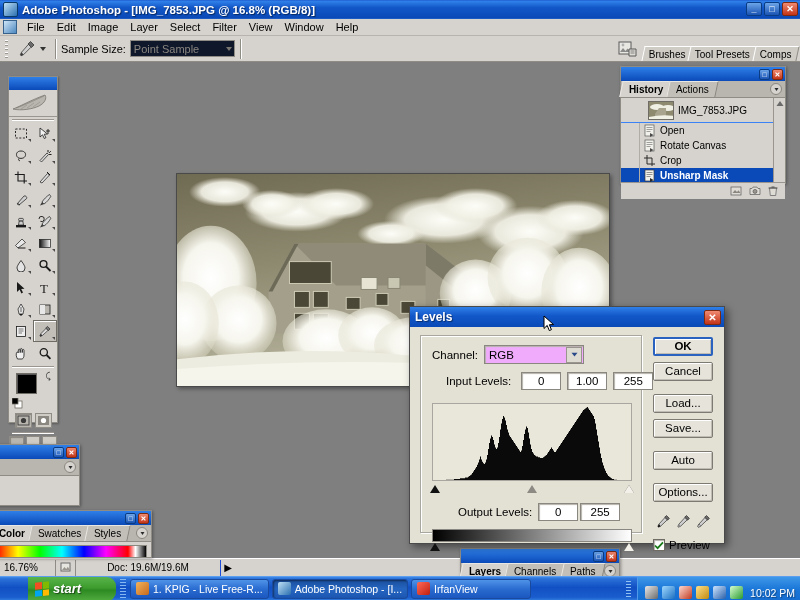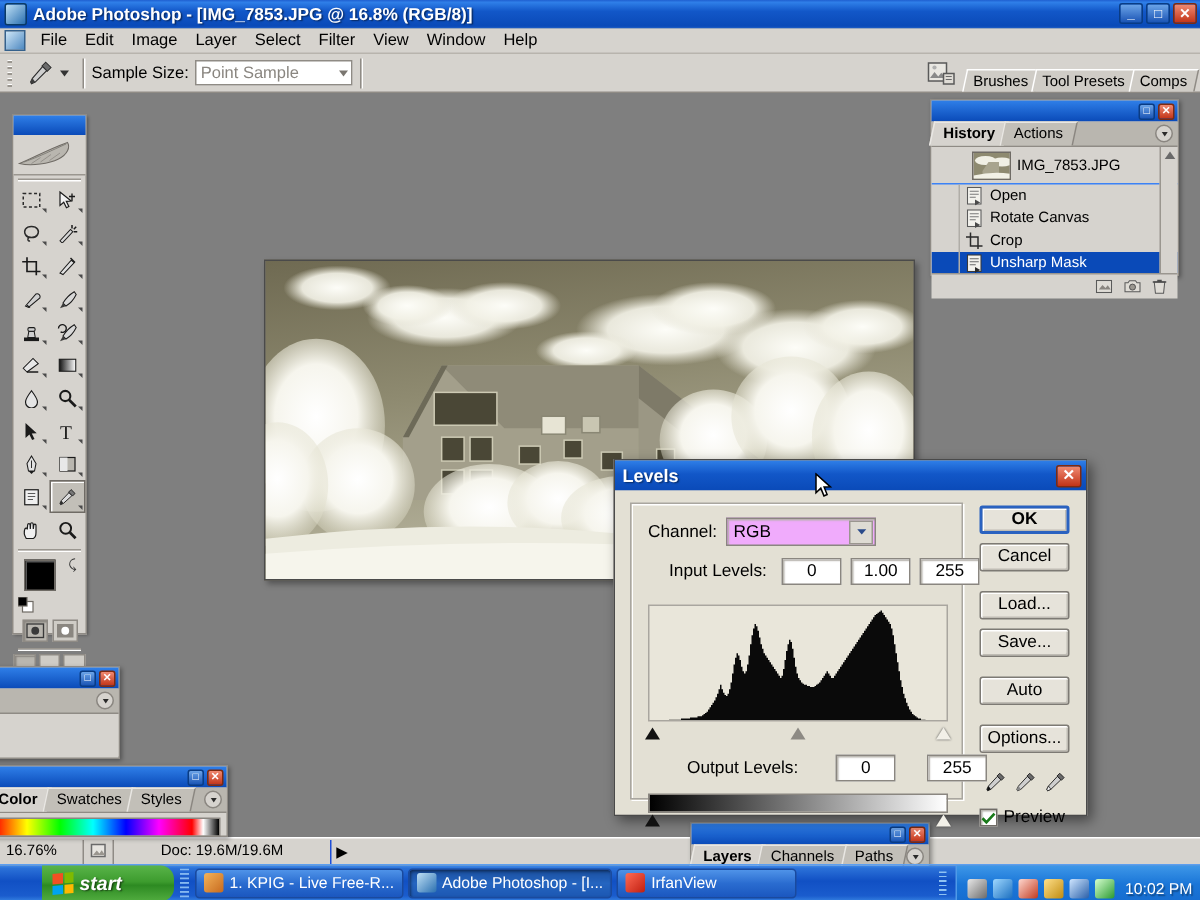--- a/index.html
+++ b/index.html
@@ -54,21 +54,21 @@
   }
   .grip { width: 7px; height: 22px; margin: 0 3px;
     background-image: repeating-linear-gradient(to bottom,#fff 0 1px,#9a968f 1px 2px,transparent 2px 4px);
     background-size: 3px 4px; background-repeat: repeat-y; background-position: 2px 2px; }
   .tool-ico-box { display: flex; align-items: center; padding: 0 4px; }
   .eyedrop-ico { width: 20px; height: 20px; }
   .tiny-tri { width: 0; height: 0; border-left: 3px solid transparent; border-right: 3px solid transparent; border-top: 4px solid #333; margin-left: 3px; }
   .vsep { width: 1px; height: 20px; background: #8f8b85; margin: 0 5px; box-shadow: 1px 0 0 #fff; }
   .opt-label { font-size: 11px; margin-right: 4px; }
   .opt-combo {
-    width: 105px; height: 17px; background: #ffffff; border: 1px solid #8f8b85;
+    width: 105px; height: 17px; background: #0f172a; border: 1px solid #8f8b85;
     display: flex; align-items: center; justify-content: space-between;
     padding: 0 2px 0 3px; color: #8a8680; font-size: 11px;
   }
   .combo-arrow { width: 0; height: 0; border-left: 3px solid transparent; border-right: 3px solid transparent; border-top: 4px solid #7a7670; }
 
   .well-area { position: absolute; right: 0; top: 0; height: 26px; display: flex; align-items: center; }
   .well-ico { width: 22px; height: 20px; position: relative; margin-right: 4px; }
   .well-tabs { display: flex; align-items: flex-end; height: 24px; padding-right: 4px; }
   .well-tab {
     font-size: 10px; padding: 2px 5px 1px 5px; background: #cfccc6;
@@ -166,21 +166,21 @@
   }
 
   
   #history-palette { left: 620px; top: 66px; width: 166px; height: 118px; }
   .hist-body { height: 84px; background: #d6d3ce; position: relative; overflow: hidden; }
   .hist-snap { display: flex; align-items: center; height: 25px; border-bottom: 1px solid #3b82f6; padding-left: 7px; }
   .hist-thumb { width: 26px; height: 19px; border: 1px solid #6f6b65; margin: 0 4px 0 20px; overflow: hidden; }
   .hist-row {
     display: flex; align-items: center; height: 15px; font-size: 10px; padding-left: 1px; color: #000;
   }
-  .hist-row.sel { background: #0a4ab8; color: #fff; font-weight: normal; }
+  .hist-row.sel { background: #0a4ab8; color: #fff; font-weight: bold; }
   .hist-ico { width: 14px; height: 13px; margin: 0 3px 0 21px; flex: none; }
   .hist-gutter { position: absolute; left: 0; top: 25px; width: 19px; bottom: 0; border-right: 1px solid #b0ada7; }
   .hist-scroll { position: absolute; right: 0; top: 0; width: 12px; bottom: 0; background: #d6d3ce; border-left: 1px solid #9a968f; }
   .hist-foot { height: 17px; background: #d6d3ce; border-top: 1px solid #9a968f; display: flex; align-items: center; justify-content: flex-end; gap: 5px; padding-right: 6px; }
 
   
   #nav-palette { left: -44px; top: 444px; width: 124px; height: 62px; }
   .nav-body { height: 28px; background: #d6d3ce; }
 
   
@@ -818,21 +818,21 @@
             <path d="M 0 78 L 0.00 76.50 L 1.00 76.50 L 1.00 76.50 L 2.00 76.50 L 2.00 76.50 L 3.00 76.50 L 3.00 76.50 L 4.00 76.50 L 4.00 76.50 L 5.00 76.50 L 5.00 76.50 L 6.00 76.50 L 6.00 76.50 L 7.00 76.50 L 7.00 76.50 L 8.00 76.50 L 8.00 76.50 L 9.00 76.50 L 9.00 76.50 L 10.00 76.50 L 10.00 76.50 L 11.00 76.50 L 11.00 76.50 L 12.00 76.50 L 12.00 76.50 L 13.00 76.50 L 13.00 75.75 L 14.00 75.75 L 14.00 75.75 L 15.00 75.75 L 15.00 75.75 L 16.00 75.75 L 16.00 75.75 L 17.00 75.75 L 17.00 75.75 L 18.00 75.75 L 18.00 75.75 L 19.00 75.75 L 19.00 75.75 L 20.00 75.75 L 20.00 75.75 L 21.00 75.75 L 21.00 75.00 L 22.00 75.00 L 22.00 75.00 L 23.00 75.00 L 23.00 75.00 L 24.00 75.00 L 24.00 75.00 L 25.00 75.00 L 25.00 75.00 L 26.00 75.00 L 26.00 75.00 L 27.00 75.00 L 27.00 74.25 L 28.00 74.25 L 28.00 74.25 L 29.00 74.25 L 29.00 74.25 L 30.00 74.25 L 30.00 74.25 L 31.00 74.25 L 31.00 74.25 L 32.00 74.25 L 32.00 73.50 L 33.00 73.50 L 33.00 73.50 L 34.00 73.50 L 34.00 73.50 L 35.00 73.50 L 35.00 72.75 L 36.00 72.75 L 36.00 72.00 L 37.00 72.00 L 37.00 71.25 L 38.00 71.25 L 38.00 70.50 L 39.00 70.50 L 39.00 69.00 L 40.00 69.00 L 40.00 67.50 L 41.00 67.50 L 41.00 66.00 L 42.00 66.00 L 42.00 64.50 L 43.00 64.50 L 43.00 63.00 L 44.00 63.00 L 44.00 60.75 L 45.00 60.75 L 45.00 58.50 L 46.00 58.50 L 46.00 55.50 L 47.00 55.50 L 47.00 52.50 L 48.00 52.50 L 48.00 55.50 L 49.00 55.50 L 49.00 57.75 L 50.00 57.75 L 50.00 59.25 L 51.00 59.25 L 51.00 60.00 L 52.00 60.00 L 52.00 58.50 L 53.00 58.50 L 53.00 55.50 L 54.00 55.50 L 54.00 51.00 L 55.00 51.00 L 55.00 45.00 L 56.00 45.00 L 56.00 39.00 L 57.00 39.00 L 57.00 34.50 L 58.00 34.50 L 58.00 31.50 L 59.00 31.50 L 59.00 33.00 L 60.00 33.00 L 60.00 36.00 L 61.00 36.00 L 61.00 40.50 L 62.00 40.50 L 62.00 43.50 L 63.00 43.50 L 63.00 45.00 L 64.00 45.00 L 64.00 43.50 L 65.00 43.50 L 65.00 39.00 L 66.00 39.00 L 66.00 33.00 L 67.00 33.00 L 67.00 25.50 L 68.00 25.50 L 68.00 19.50 L 69.00 19.50 L 69.00 15.00 L 70.00 15.00 L 70.00 12.00 L 71.00 12.00 L 71.00 13.50 L 72.00 13.50 L 72.00 16.50 L 73.00 16.50 L 73.00 21.00 L 74.00 21.00 L 74.00 25.50 L 75.00 25.50 L 75.00 28.50 L 76.00 28.50 L 76.00 31.50 L 77.00 31.50 L 77.00 33.00 L 78.00 33.00 L 78.00 34.50 L 79.00 34.50 L 79.00 36.00 L 80.00 36.00 L 80.00 37.50 L 81.00 37.50 L 81.00 39.00 L 82.00 39.00 L 82.00 40.50 L 83.00 40.50 L 83.00 42.00 L 84.00 42.00 L 84.00 43.50 L 85.00 43.50 L 85.00 45.00 L 86.00 45.00 L 86.00 46.50 L 87.00 46.50 L 87.00 48.00 L 88.00 48.00 L 88.00 46.50 L 89.00 46.50 L 89.00 42.00 L 90.00 42.00 L 90.00 36.00 L 91.00 36.00 L 91.00 30.00 L 92.00 30.00 L 92.00 25.50 L 93.00 25.50 L 93.00 22.50 L 94.00 22.50 L 94.00 24.00 L 95.00 24.00 L 95.00 28.50 L 96.00 28.50 L 96.00 34.50 L 97.00 34.50 L 97.00 40.50 L 98.00 40.50 L 98.00 45.00 L 99.00 45.00 L 99.00 48.00 L 100.00 48.00 L 100.00 49.50 L 101.00 49.50 L 101.00 51.00 L 102.00 51.00 L 102.00 51.75 L 103.00 51.75 L 103.00 52.50 L 104.00 52.50 L 104.00 52.50 L 105.00 52.50 L 105.00 53.25 L 106.00 53.25 L 106.00 53.25 L 107.00 53.25 L 107.00 54.00 L 108.00 54.00 L 108.00 54.00 L 109.00 54.00 L 109.00 54.00 L 110.00 54.00 L 110.00 53.25 L 111.00 53.25 L 111.00 52.50 L 112.00 52.50 L 112.00 51.75 L 113.00 51.75 L 113.00 51.00 L 114.00 51.00 L 114.00 49.50 L 115.00 49.50 L 115.00 48.00 L 116.00 48.00 L 116.00 46.50 L 117.00 46.50 L 117.00 45.00 L 118.00 45.00 L 118.00 43.50 L 119.00 43.50 L 119.00 45.00 L 120.00 45.00 L 120.00 46.50 L 121.00 46.50 L 121.00 48.00 L 122.00 48.00 L 122.00 48.00 L 123.00 48.00 L 123.00 46.50 L 124.00 46.50 L 124.00 45.00 L 125.00 45.00 L 125.00 43.50 L 126.00 43.50 L 126.00 42.00 L 127.00 42.00 L 127.00 40.50 L 128.00 40.50 L 128.00 39.00 L 129.00 39.00 L 129.00 37.50 L 130.00 37.50 L 130.00 36.00 L 131.00 36.00 L 131.00 34.50 L 132.00 34.50 L 132.00 33.00 L 133.00 33.00 L 133.00 31.50 L 134.00 31.50 L 134.00 30.00 L 135.00 30.00 L 135.00 28.50 L 136.00 28.50 L 136.00 27.00 L 137.00 27.00 L 137.00 25.50 L 138.00 25.50 L 138.00 24.00 L 139.00 24.00 L 139.00 22.50 L 140.00 22.50 L 140.00 21.00 L 141.00 21.00 L 141.00 19.50 L 142.00 19.50 L 142.00 18.00 L 143.00 18.00 L 143.00 16.50 L 144.00 16.50 L 144.00 15.00 L 145.00 15.00 L 145.00 13.50 L 146.00 13.50 L 146.00 12.00 L 147.00 12.00 L 147.00 10.50 L 148.00 10.50 L 148.00 9.00 L 149.00 9.00 L 149.00 7.50 L 150.00 7.50 L 150.00 6.00 L 151.00 6.00 L 151.00 5.25 L 152.00 5.25 L 152.00 4.50 L 153.00 4.50 L 153.00 3.75 L 154.00 3.75 L 154.00 3.00 L 155.00 3.00 L 155.00 4.50 L 156.00 4.50 L 156.00 6.00 L 157.00 6.00 L 157.00 7.50 L 158.00 7.50 L 158.00 9.00 L 159.00 9.00 L 159.00 10.50 L 160.00 10.50 L 160.00 12.00 L 161.00 12.00 L 161.00 15.00 L 162.00 15.00 L 162.00 19.50 L 163.00 19.50 L 163.00 25.50 L 164.00 25.50 L 164.00 31.50 L 165.00 31.50 L 165.00 37.50 L 166.00 37.50 L 166.00 43.50 L 167.00 43.50 L 167.00 49.50 L 168.00 49.50 L 168.00 54.00 L 169.00 54.00 L 169.00 58.50 L 170.00 58.50 L 170.00 61.50 L 171.00 61.50 L 171.00 64.50 L 172.00 64.50 L 172.00 66.75 L 173.00 66.75 L 173.00 69.00 L 174.00 69.00 L 174.00 70.50 L 175.00 70.50 L 175.00 72.00 L 176.00 72.00 L 176.00 72.75 L 177.00 72.75 L 177.00 73.50 L 178.00 73.50 L 178.00 74.25 L 179.00 74.25 L 179.00 75.00 L 180.00 75.00 L 180.00 75.00 L 181.00 75.00 L 181.00 75.75 L 182.00 75.75 L 182.00 75.75 L 183.00 75.75 L 183.00 75.75 L 184.00 75.75 L 184.00 76.50 L 185.00 76.50 L 185.00 76.50 L 186.00 76.50 L 186.00 76.50 L 187.00 76.50 L 187.00 76.50 L 188.00 76.50 L 188.00 76.50 L 189.00 76.50 L 189.00 76.50 L 190.00 76.50 L 190.00 76.50 L 191.00 76.50 L 191.00 76.50 L 192.00 76.50 L 192.00 76.50 L 193.00 76.50 L 193.00 76.50 L 194.00 76.50 L 194.00 76.50 L 195.00 76.50 L 195.00 76.50 L 196.00 76.50 L 196.00 76.50 L 197.00 76.50 L 197.00 76.50 L 198.00 76.50 L 198.00 76.50 L 199.00 76.50 L 199.00 76.50 L 200.00 76.50 L 200 78 Z" fill="#0a0a0a"></path>
           </svg>
       </div>
 
       <div class="in-slider">
         <div class="handle-black" style="left:0px; top:2px;"></div>
         <div class="handle-gray" style="left:97px; top:2px;"></div>
         <div class="handle-white" style="left:194px; top:2px;"></div>
       </div>
 
-      <div class="row" style="position:absolute; left:48px; top:176px; gap:21px;">
+      <div class="row" style="position:absolute; left:48px; top:176px; gap:2px;">
         <span class="lbl" style="margin-right:4px">Output Levels:</span>
         <div class="num-field">0</div>
         <div class="num-field">255</div>
       </div>
 
       <div class="out-grad"></div>
       <div class="out-slider">
         <div class="handle-black" style="left:0px; top:2px;"></div>
         <div class="handle-white" style="left:194px; top:2px;"></div>
       </div>

